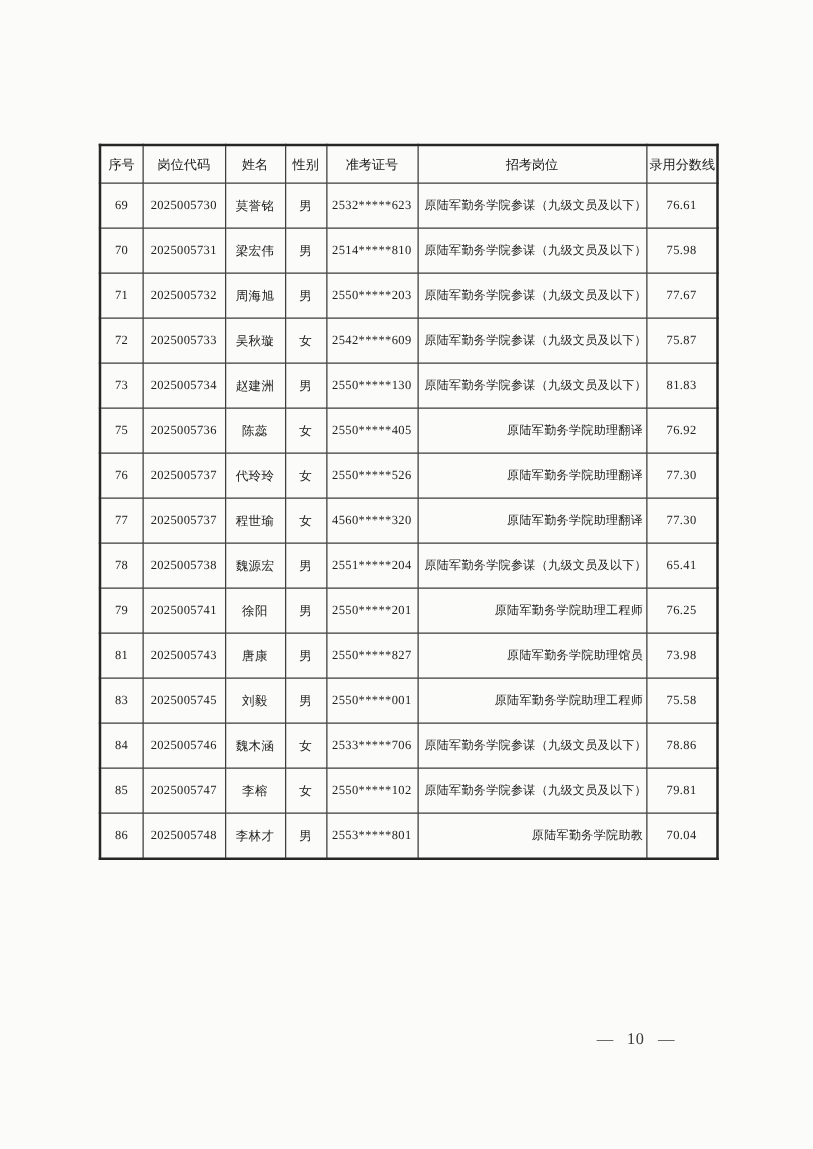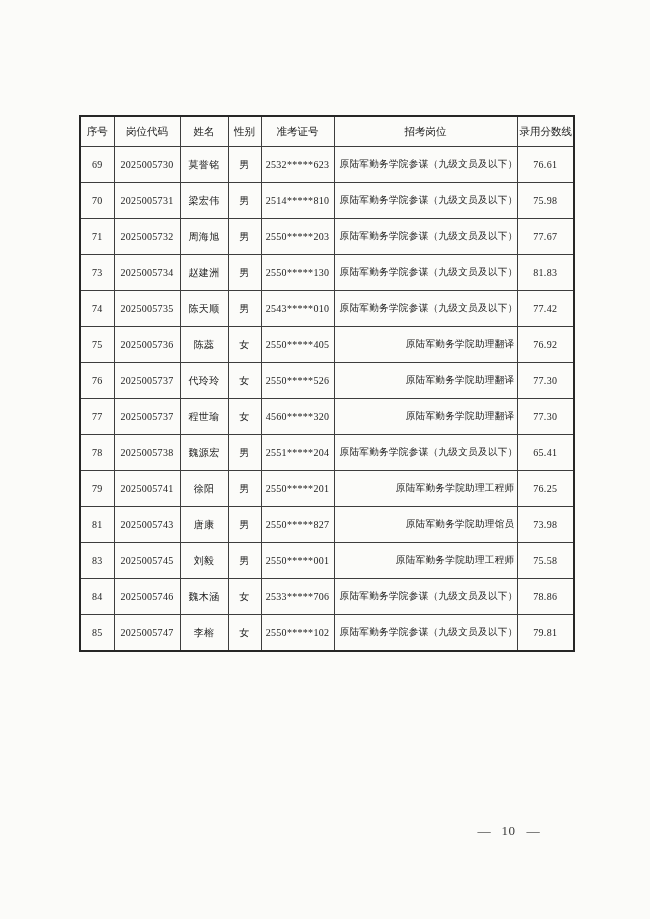--- a/index.html
+++ b/index.html
@@ -122,38 +122,38 @@
         <tr>
           <td>71</td>
           <td>2025005732</td>
           <td>周海旭</td>
           <td>男</td>
           <td>2550*****203</td>
           <td>原陆军勤务学院参谋（九级文员及以下）</td>
           <td>77.67</td>
         </tr>
         <tr>
+          <td>72</td>
+          <td>2025005733</td>
+          <td>吴秋璇</td>
+          <td>女</td>
+          <td>2542*****609</td>
+          <td>原陆军勤务学院参谋（九级文员及以下）</td>
+          <td>75.87</td>
+        </tr>
+        <tr>
           <td>73</td>
           <td>2025005734</td>
           <td>赵建洲</td>
           <td>男</td>
           <td>2550*****130</td>
           <td>原陆军勤务学院参谋（九级文员及以下）</td>
           <td>81.83</td>
         </tr>
         <tr>
-          <td>74</td>
-          <td>2025005735</td>
-          <td>陈天顺</td>
-          <td>男</td>
-          <td>2543*****010</td>
-          <td>原陆军勤务学院参谋（九级文员及以下）</td>
-          <td>77.42</td>
-        </tr>
-        <tr>
           <td>75</td>
           <td>2025005736</td>
           <td>陈蕊</td>
           <td>女</td>
           <td>2550*****405</td>
           <td>原陆军勤务学院助理翻译</td>
           <td>76.92</td>
         </tr>
         <tr>
           <td>76</td>
@@ -219,20 +219,29 @@
           <td>78.86</td>
         </tr>
         <tr>
           <td>85</td>
           <td>2025005747</td>
           <td>李榕</td>
           <td>女</td>
           <td>2550*****102</td>
           <td>原陆军勤务学院参谋（九级文员及以下）</td>
           <td>79.81</td>
+        </tr>
+        <tr>
+          <td>86</td>
+          <td>2025005748</td>
+          <td>李林才</td>
+          <td>男</td>
+          <td>2553*****801</td>
+          <td>原陆军勤务学院助教</td>
+          <td>70.04</td>
         </tr>
       </tbody>
   </table>
 
   <div class="footer">
     <span class="dash">—</span>
     <span>10</span>
     <span class="dash">—</span>
   </div>
 

